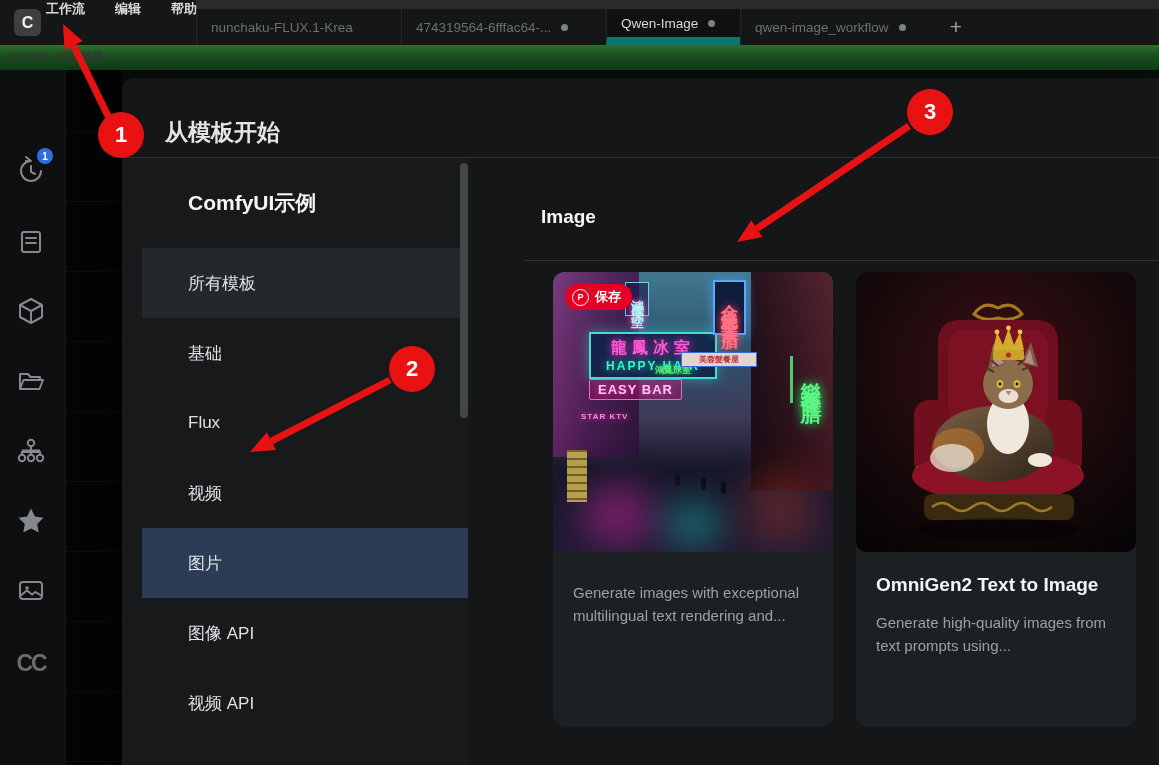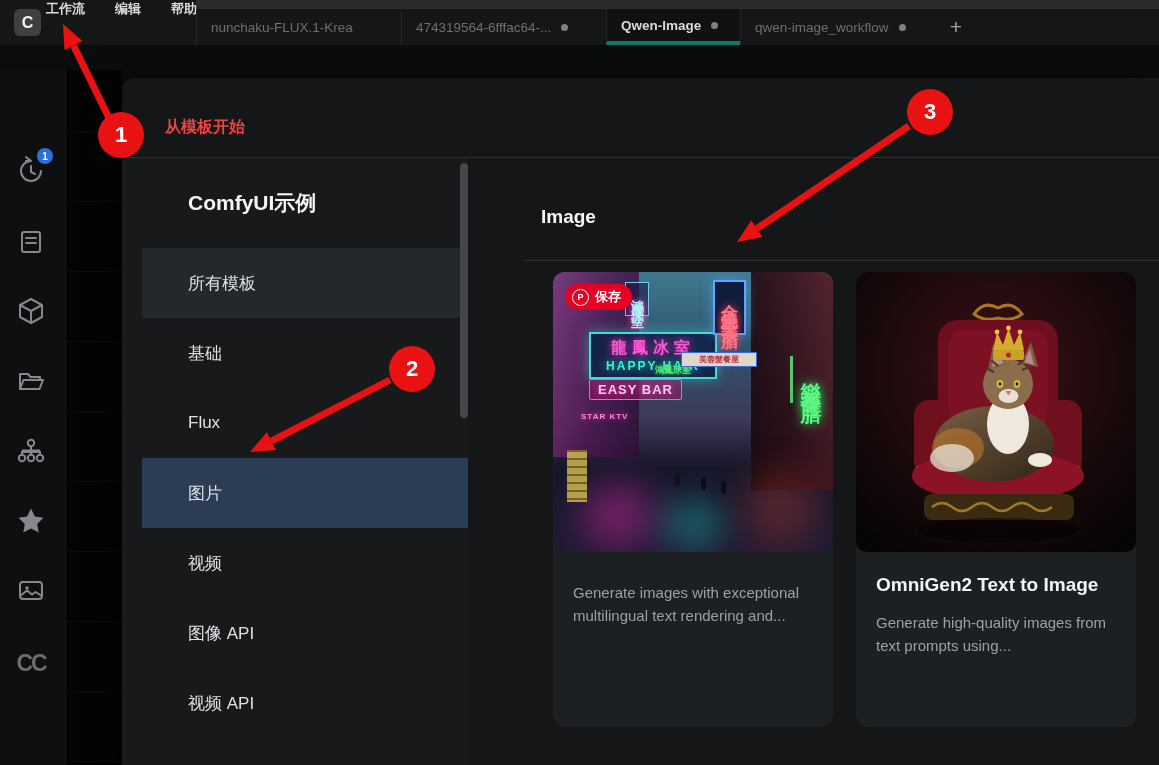--- a/index.html
+++ b/index.html
@@ -10,21 +10,21 @@
   .topbar{position:absolute;left:0;top:0;width:1159px;height:45px;background:#151716;z-index:20;}
   .topstrip{position:absolute;left:196px;top:0;right:0;height:9px;background:#2a2c2b;}
   .logo{position:absolute;left:14px;top:9px;width:27px;height:27px;background:#3e3f3f;border-radius:6px;
         display:flex;align-items:center;justify-content:center;font-weight:800;font-size:16px;color:#f2f3f3;}
   .menus{position:absolute;left:46px;top:0;height:45px;display:flex;align-items:flex-start;gap:30px;}
   .menu-item{font-size:13px;font-weight:bold;color:#d8dadb;cursor:default;}
   .tabs{position:absolute;left:196px;top:9px;height:36px;display:flex;align-items:stretch;}
   .tab{display:flex;align-items:center;gap:10px;padding:0 14px;border-left:1px solid #242726;box-sizing:border-box;}
   .tab:last-of-type{border-right:1px solid #242726;}
   .tab-label{font-size:13.5px;color:#6a7073;white-space:nowrap;overflow:hidden;text-overflow:ellipsis;}
-  .tab.active{background:#101211;border-bottom:4px solid #0f766e;font-weight:bold;}
+  .tab.active{background:#101211;border-bottom:8px solid #0f766e;}
   .tab.active .tab-label{color:#d8dbdc;}
   .dot{width:7px;height:7px;border-radius:50%;background:#7c8184;flex:none;}
   .tab-add{display:flex;align-items:center;justify-content:center;width:42px;font-size:21px;color:#9aa0a3;}
 
   
   .progress{position:absolute;left:0;top:45px;width:1159px;height:25px;z-index:20;
             background:linear-gradient(180deg,#2e7031 0%,#1b5220 35%,#0e3a12 100%);
             display:flex;align-items:center;}
   .progress-label{font-size:12px;font-weight:bold;color:#313b31;padding-left:6px;}
 
@@ -38,21 +38,21 @@
 
   
   .canvas-strip{position:absolute;left:65px;top:70px;width:57px;bottom:0;background:#040405;z-index:4;
     background-image:repeating-linear-gradient(180deg,#0c0d0e 0 1px,transparent 1px 70px);
     background-position:0 61px;}
 
   
   .dialog{position:absolute;left:122px;top:78px;right:0;bottom:0;background:#141618;z-index:10;
           border-top-left-radius:12px;box-shadow:-10px 0 30px rgba(0,0,0,.55);overflow:hidden;}
   .dialog-header{position:absolute;left:0;top:0;right:0;height:79px;border-bottom:1px solid #2c2f32;}
-  .dialog-title{position:absolute;left:43px;top:39px;font-size:16px;font-weight:bold;color:#ef4444;text-align:center;}
+  .dialog-title{position:absolute;left:43px;top:39px;font-size:23px;font-weight:bold;color:#e5e5e5;text-align:center;}
 
   .dialog-nav{position:absolute;left:0;top:80px;width:345px;bottom:0;background:#17191b;border-right:1px solid #25282b;padding-left:20px;}
   .nav-header{height:90px;display:flex;align-items:center;padding-left:46px;font-size:21px;font-weight:bold;color:#f3f5f6;}
   .nav-item{height:70px;display:flex;align-items:center;padding-left:46px;font-size:17px;color:#dfe2e5;cursor:pointer;}
   .nav-item.hovered{background:#24272b;}
   .nav-item.selected{background:#2b3c54;}
   .nav-scrollbar{position:absolute;left:338px;top:5px;width:8px;height:255px;background:#43464a;border-radius:4px;}
 
   .dialog-content{position:absolute;left:346px;top:80px;right:0;bottom:0;background:#141618;}
   .section-title{position:absolute;left:73px;top:48px;font-size:19px;font-weight:bold;color:#f5f6f7;}
@@ -136,20 +136,23 @@
         <span class="dot"></span>
       </div>
       <div class="tab" style="width:195px">
         <span class="tab-label">qwen-image_workflow</span>
         <span class="dot"></span>
       </div>
       <div class="tab-add">+</div>
     </div>
   </div>
 
+  <div class="progress">
+    <span class="progress-label">(1) 58% - K采样器</span>
+  </div>
 
   <div class="sidebar">
     <div class="side-icon" style="top:84px">
       <svg width="32" height="32" viewBox="0 0 32 32" fill="none" stroke="currentColor" stroke-width="2" stroke-linecap="round">
         <path d="M26 17 A10 10 0 1 1 16 7 L11 7 M16 7 L11 3" fill="none"></path>
         <path d="M16 12 V18 L20 20"></path>
       </svg>
       <span class="badge-blue">1</span>
     </div>
     <div class="side-icon" style="top:156px">
@@ -201,22 +204,22 @@
   <div class="dialog">
     <div class="dialog-header">
       <span class="dialog-title">从模板开始</span>
     </div>
 
     <div class="dialog-nav">
       <div class="nav-header">ComfyUI示例</div>
       <div class="nav-item hovered">所有模板</div>
       <div class="nav-item">基础</div>
       <div class="nav-item">Flux</div>
+      <div class="nav-item">视频</div>
       <div class="nav-item selected">图片</div>
-      <div class="nav-item">视频</div>
       <div class="nav-item">图像 API</div>
       <div class="nav-item">视频 API</div>
       <div class="nav-item">3D API</div>
       <div class="nav-item">LLM API</div>
       <div class="nav-scrollbar"></div>
     </div>
 
     <div class="dialog-content">
       <div class="section-title">Image</div>
       <div class="section-divider"></div>

